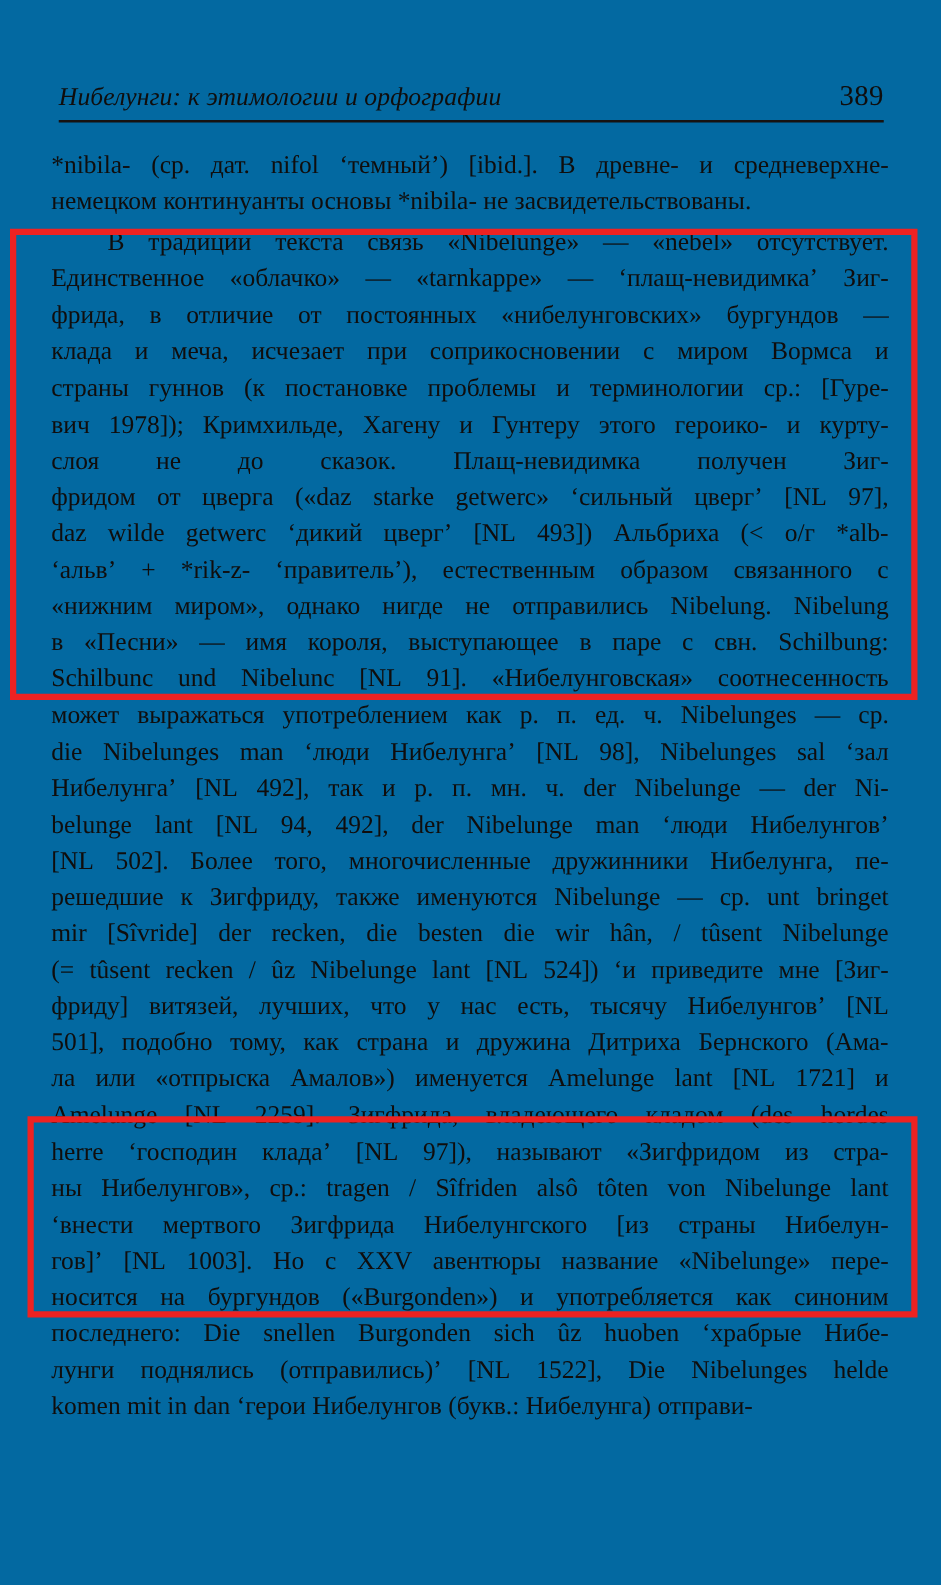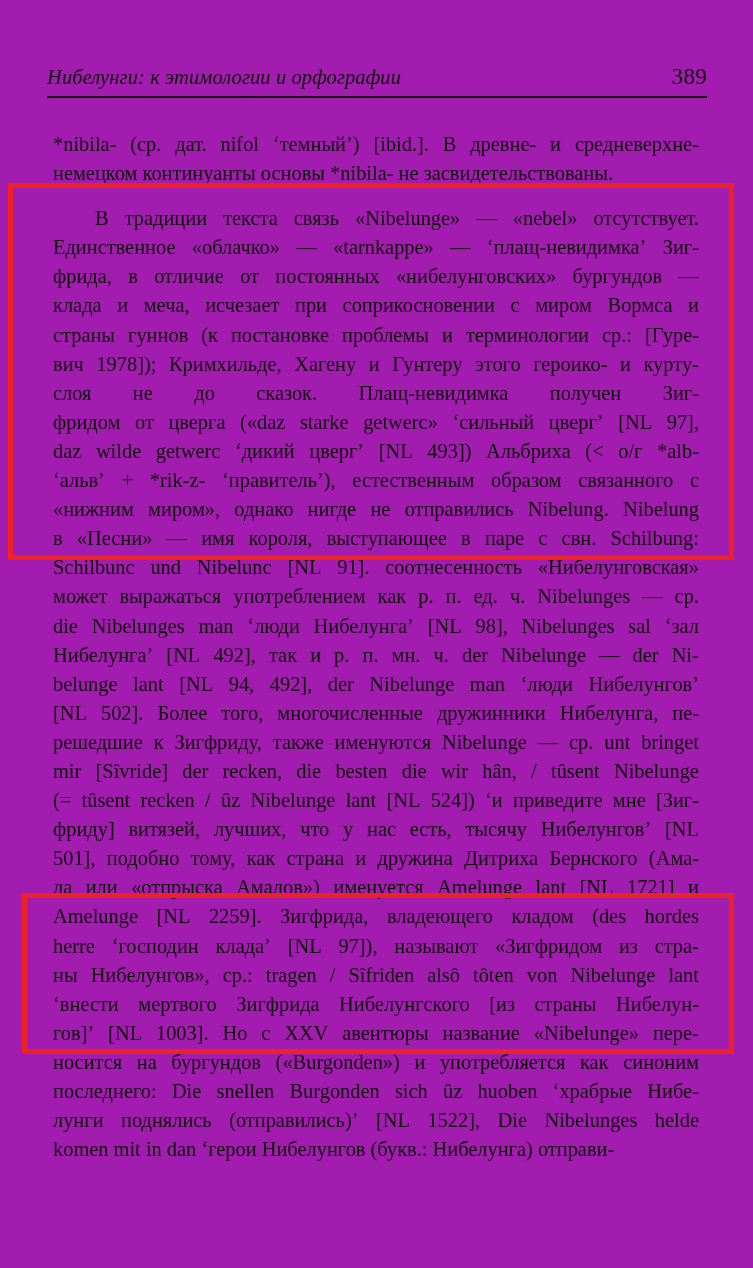--- a/index.html
+++ b/index.html
@@ -9,21 +9,21 @@
   }
   body {
     font-family: "Liberation Serif", "DejaVu Serif", serif;
     color: #100d0c;
   }
   #page {
     position: relative;
     width: 753px;
     height: 1268px;
     overflow: hidden;
-    background: #a21caf;
+    background: #0369a1;
   }
 
   
   #running-head {
     position: absolute;
     left: 47px;
     top: 64px;
     width: 660px;
     display: flex;
     align-items: baseline;
@@ -51,21 +51,21 @@
   
   #column {
     position: absolute;
     left: 37px;
     top: 114px;
     width: 678px;
     font-size: 20.4px;
     line-height: 29.1px;
   }
   .para {
-    margin: 16px;
+    margin: 4px;
     text-align: justify;
     text-align-last: left;
     -webkit-hyphens: none;
     hyphens: none;
   }
   .para .ln {
     display: block;
     white-space: nowrap;
   }
   
@@ -248,22 +248,22 @@
           <span>с</span>
           <span>свн.</span>
           <span>Schilbung:</span>
         </span>
       <span class="ln j">
           <span>Schilbunc</span>
           <span>und</span>
           <span>Nibelunc</span>
           <span>[NL</span>
           <span>91].</span>
+          <span>«Нибелунговская»</span>
           <span>соотнесенность</span>
-          <span>«Нибелунговская»</span>
         </span>
       <span class="ln j">
           <span>может</span>
           <span>выражаться</span>
           <span>употреблением</span>
           <span>как</span>
           <span>р.</span>
           <span>п.</span>
           <span>ед.</span>
           <span>ч.</span>

